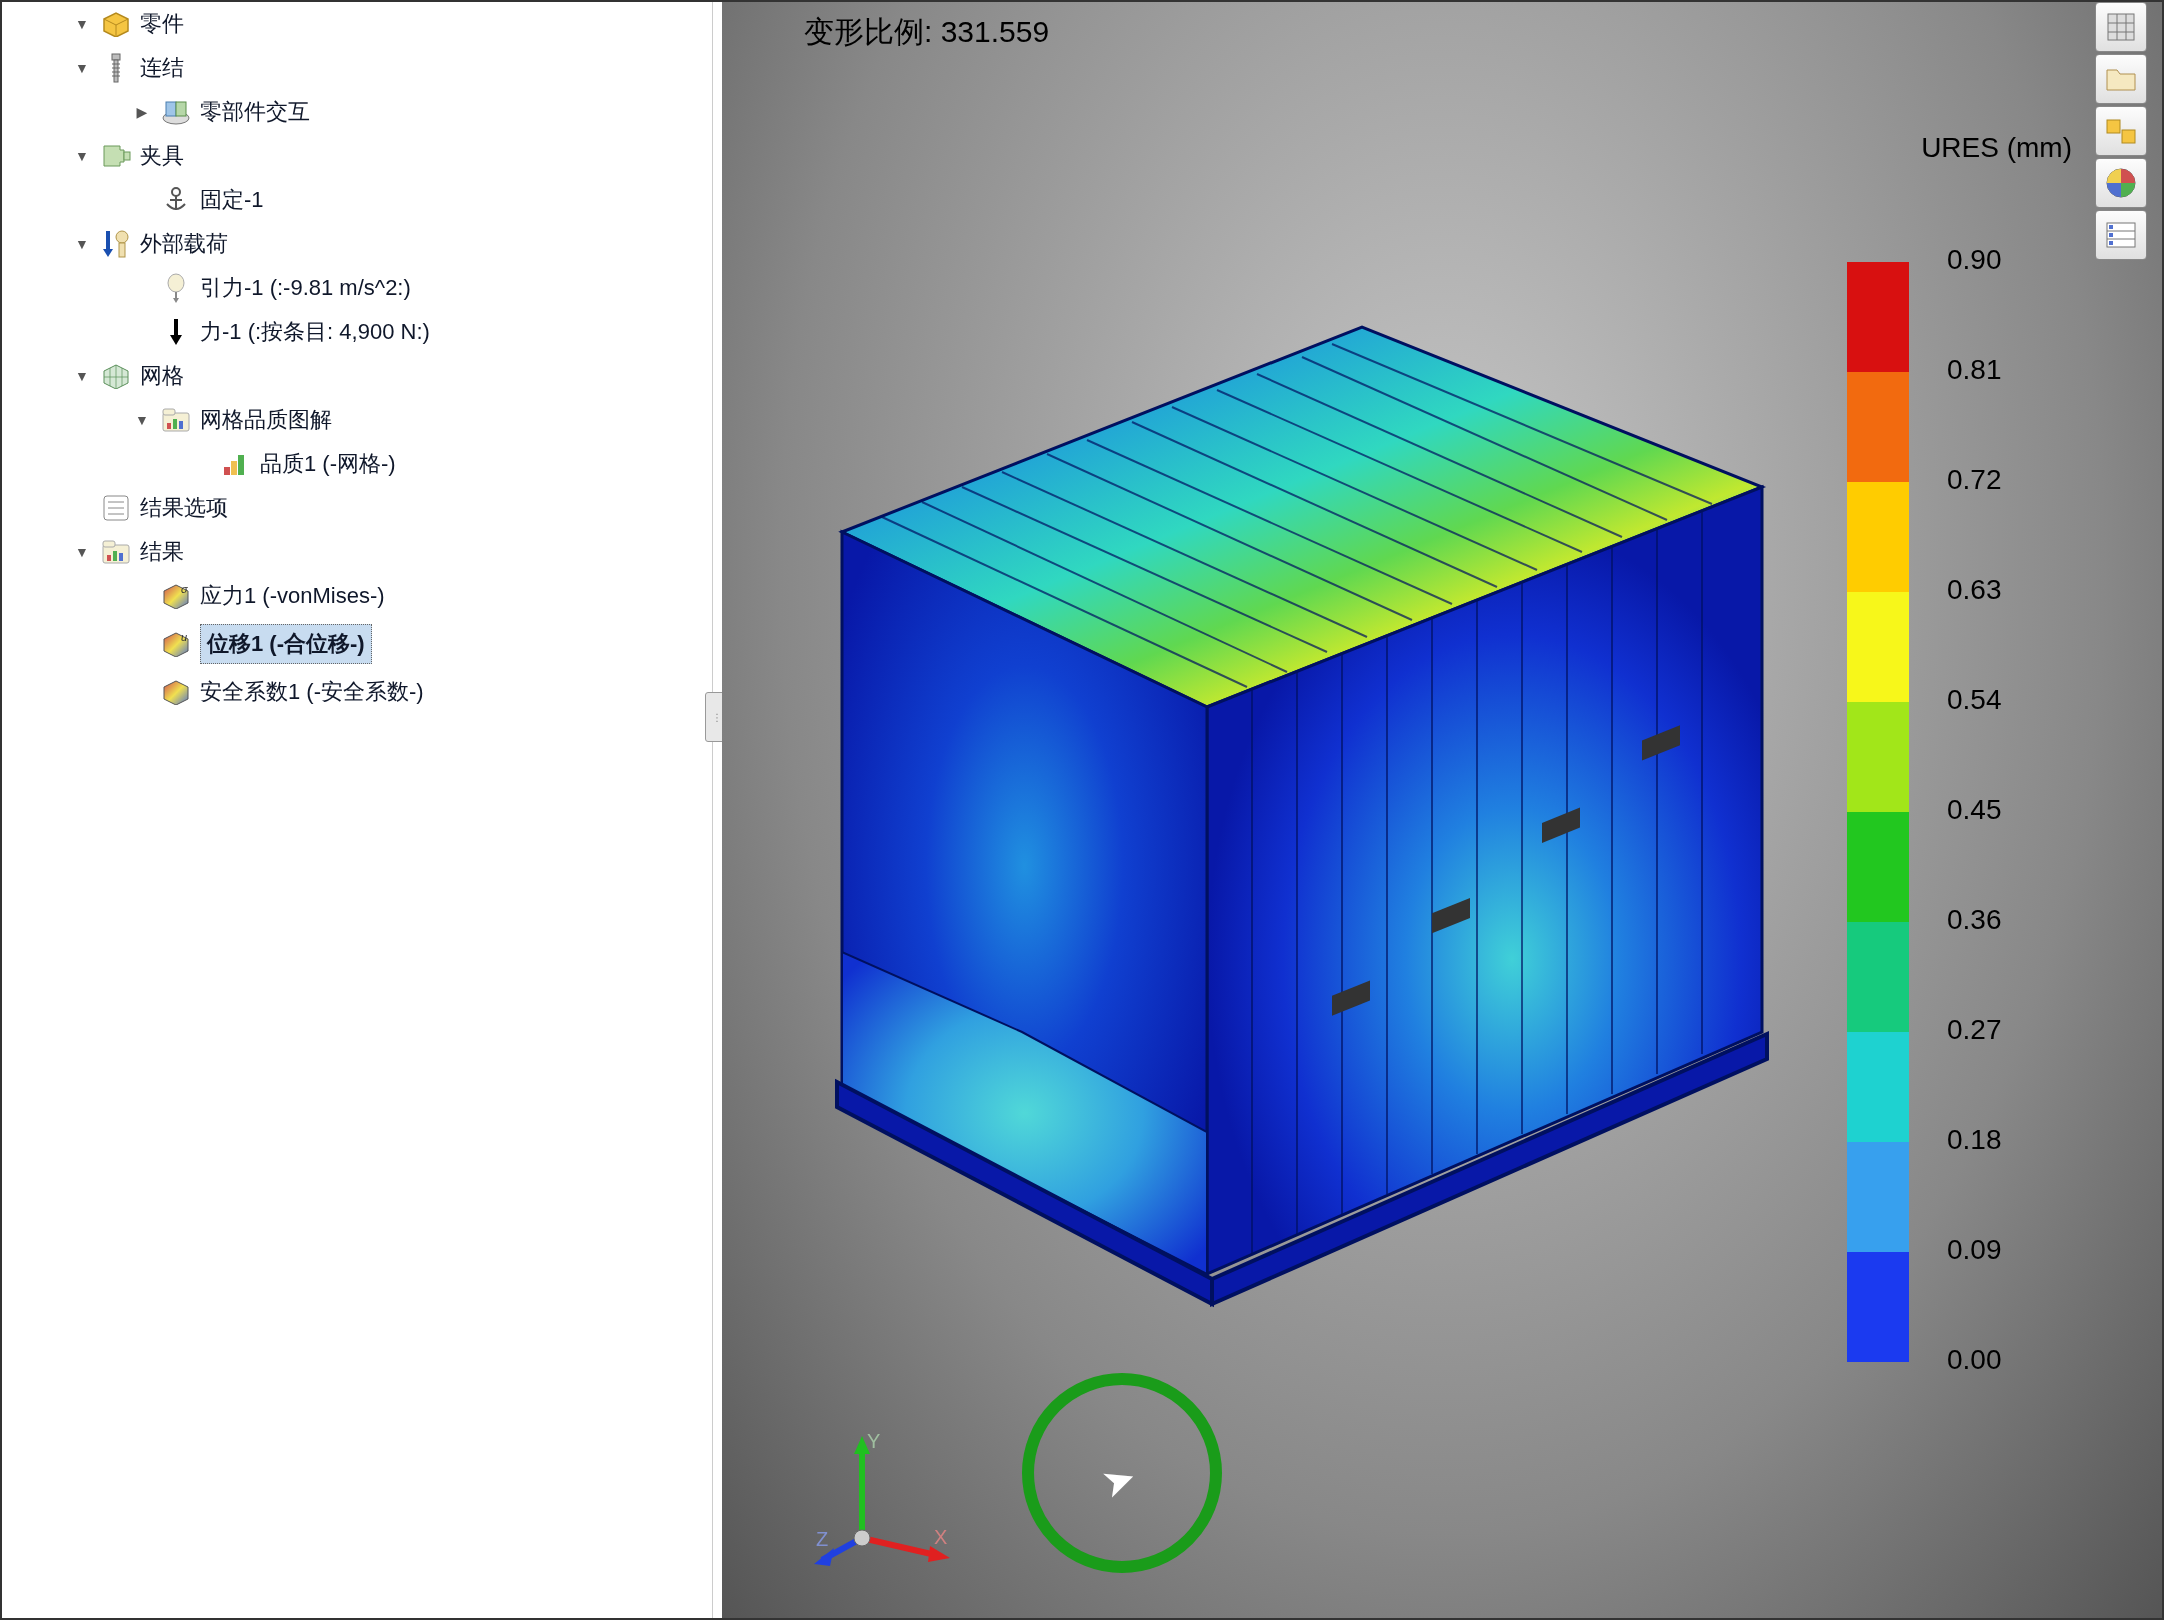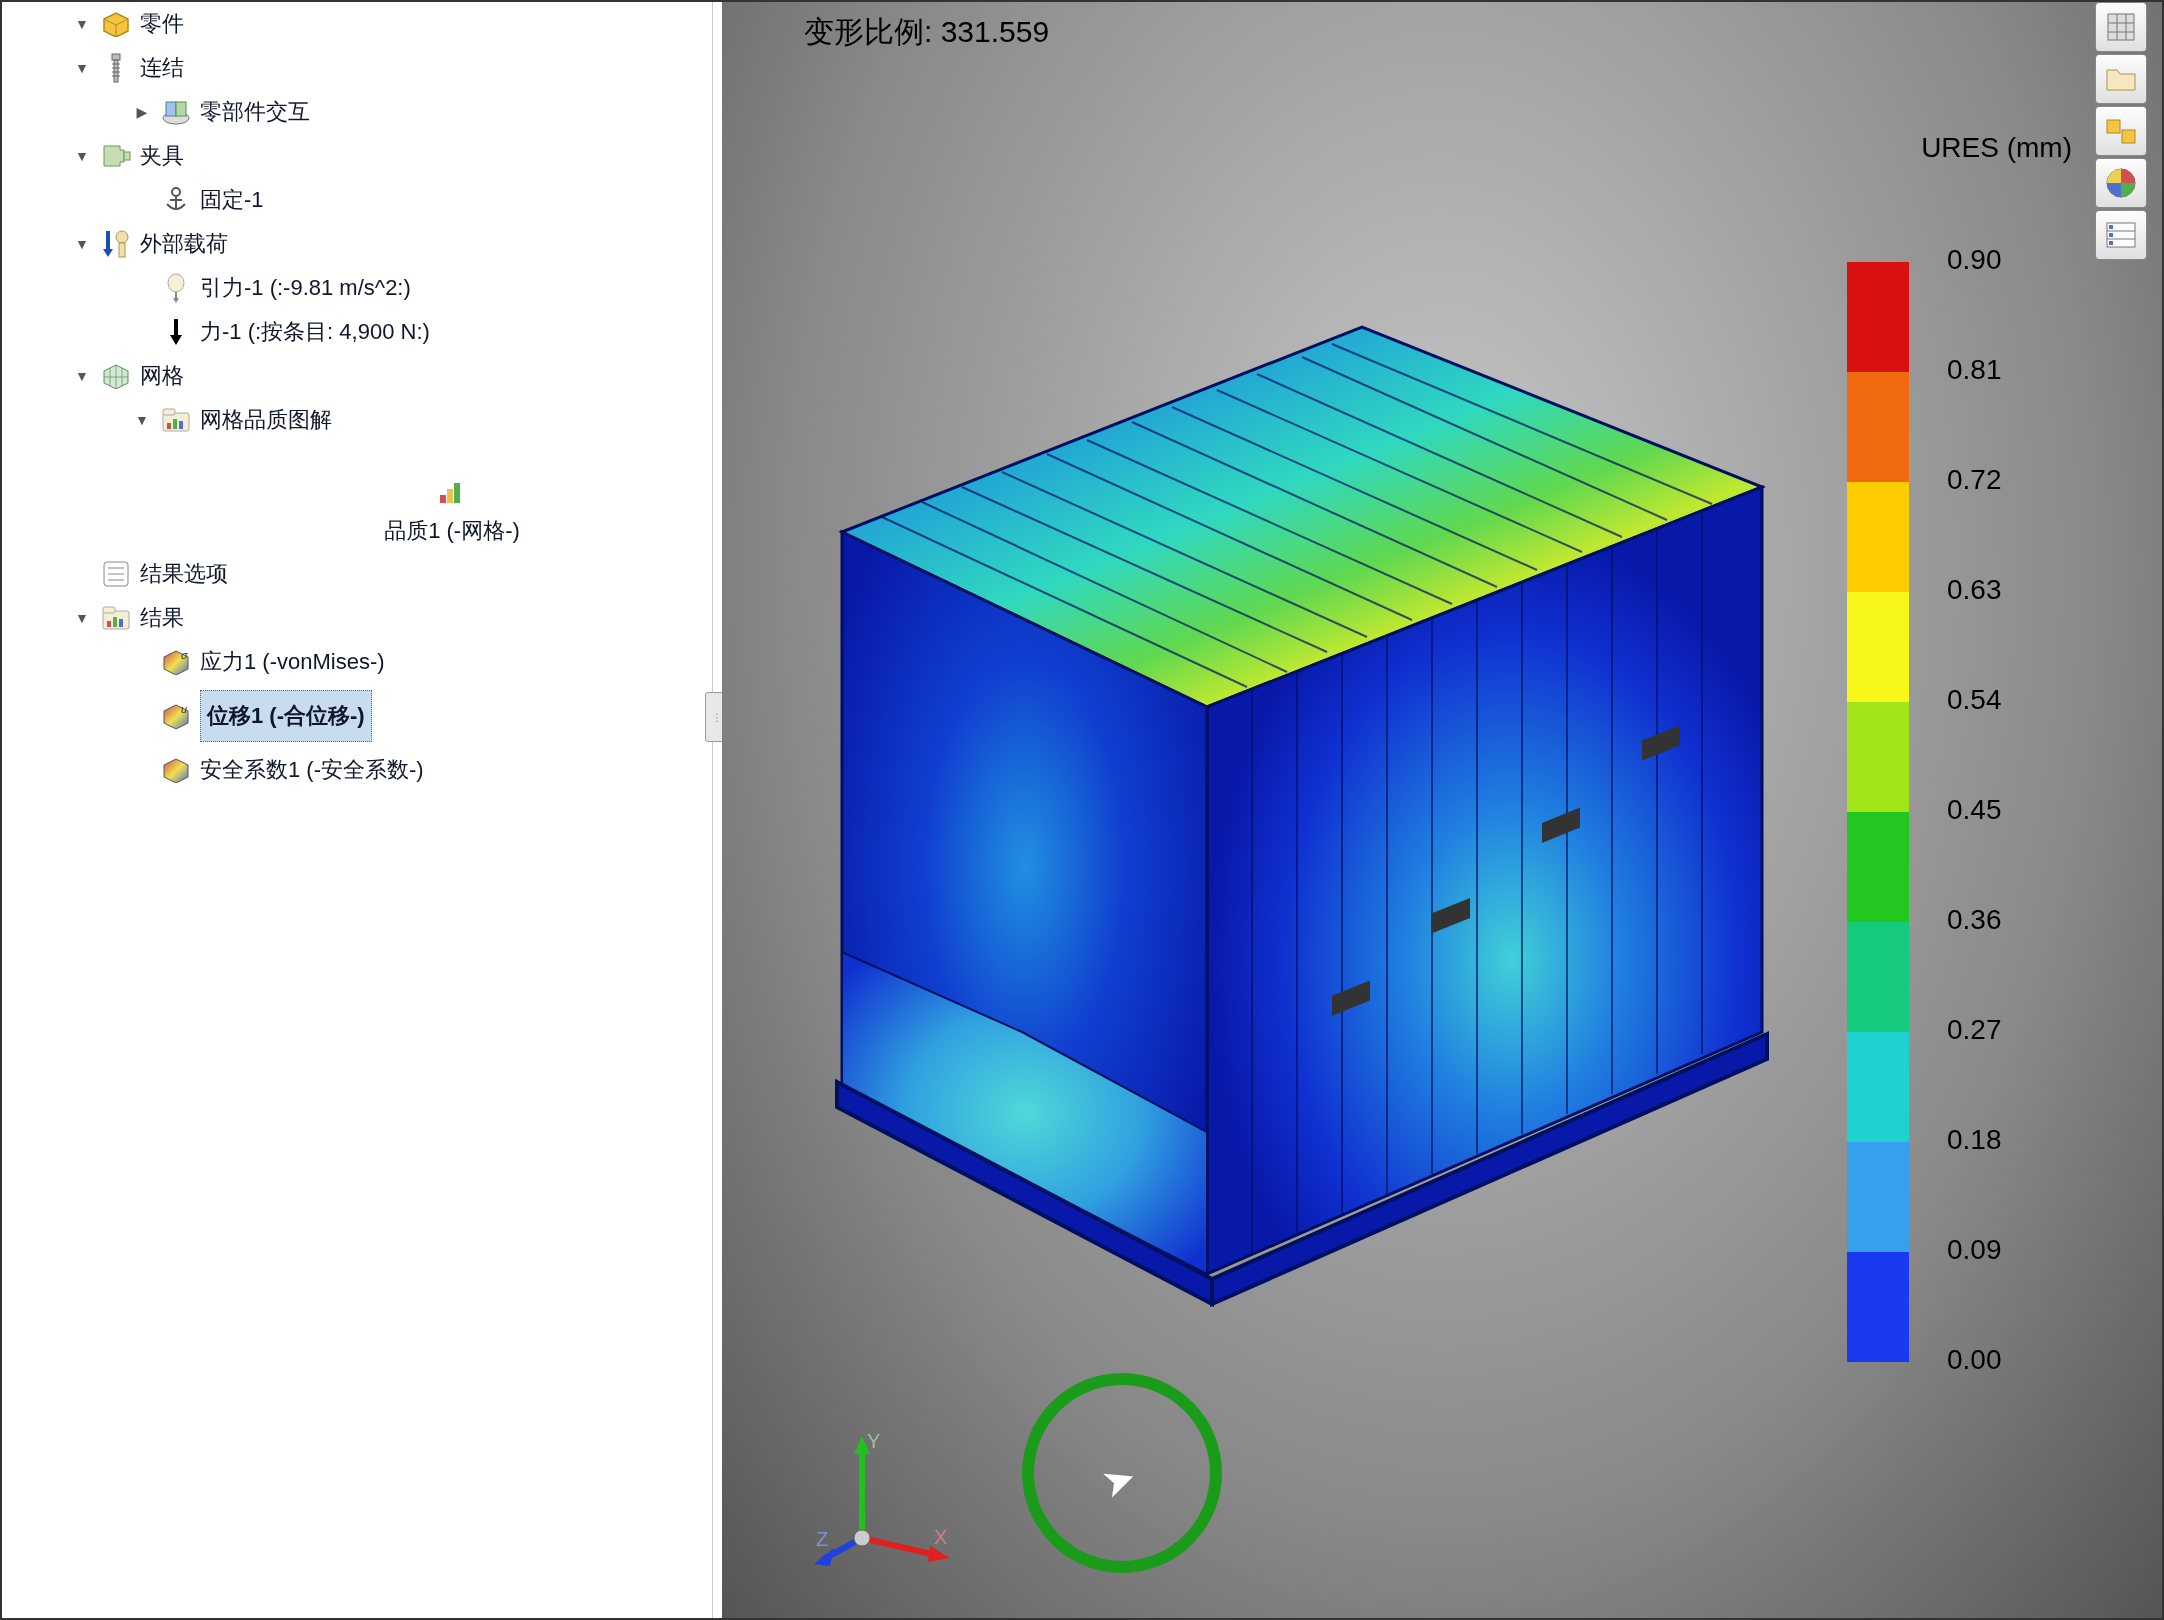--- a/index.html
+++ b/index.html
@@ -31,21 +31,21 @@
       display: flex;
       align-items: center;
       gap: 8px;
       padding: 6px 0;
       cursor: pointer;
       white-space: nowrap;
     }
     .tree-item.selected .tree-label {
       background: #c8dcf0;
       border: 1px dotted #666;
-      padding: 10px 6px;
+      padding: 4px 6px;
       font-weight: bold;
     }
     .tree-label { color: #0f172a; text-align: right; }
     .expander {
       width: 20px;
       height: 20px;
       display: flex;
       align-items: center;
       justify-content: center;
       color: #555;
@@ -54,21 +54,21 @@
     .tree-icon {
       width: 32px;
       height: 32px;
       display: flex;
       align-items: center;
       justify-content: center;
       flex-shrink: 0;
     }
     .indent-0 { padding-left: 70px; }
     .indent-1 { padding-left: 130px; }
-    .indent-2 { padding-left: 190px; flex-direction: column; }
+    .indent-2 { padding-left: 190px; }
     
     
     .splitter {
       width: 10px;
       background: #fff;
       position: relative;
       border-left: 1px solid #ccc;
     }
     .splitter-handle {
       position: absolute;

